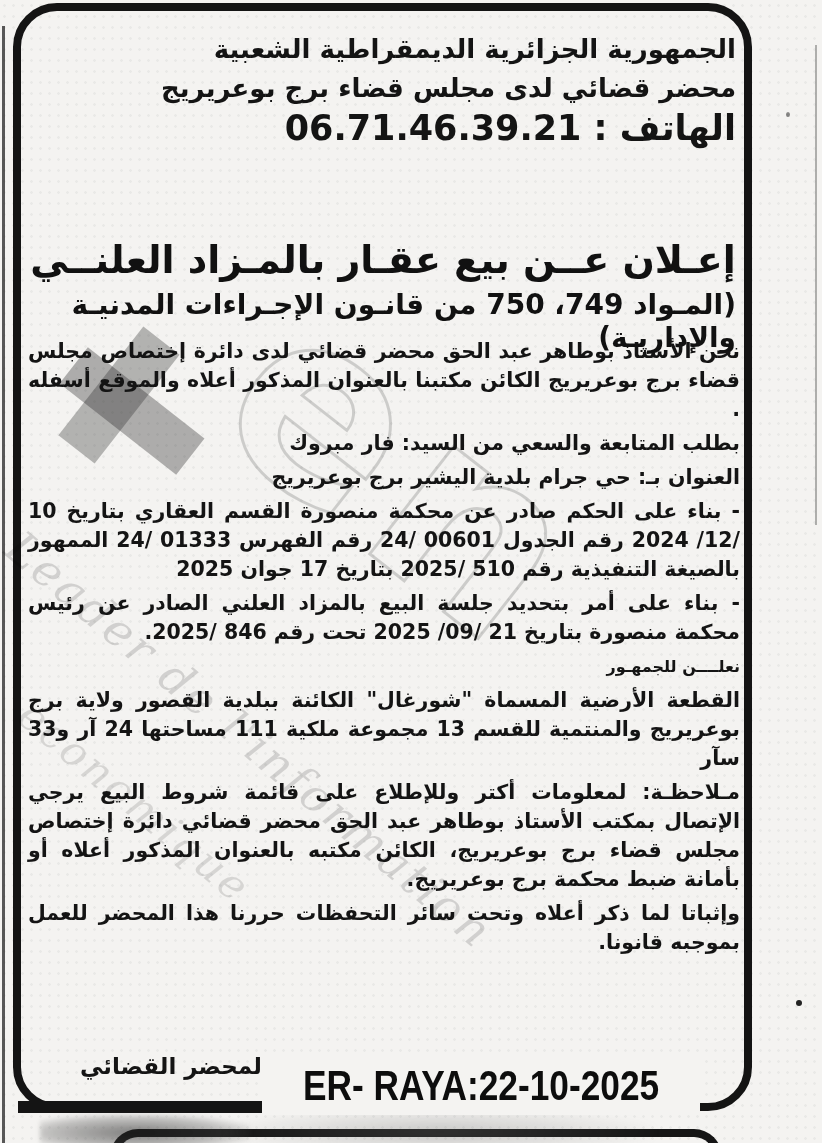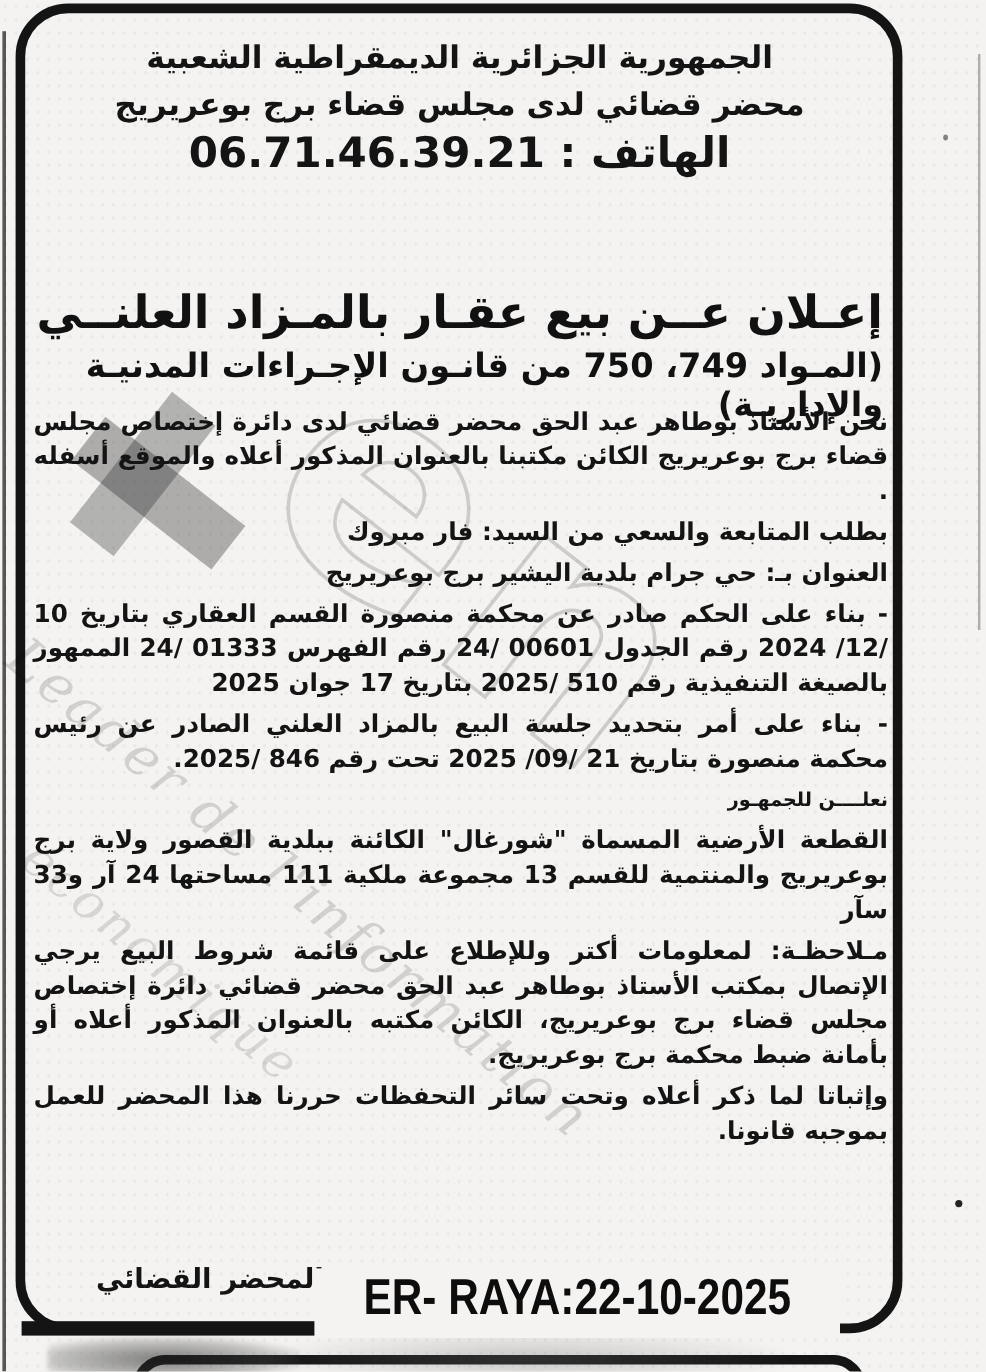--- a/index.html
+++ b/index.html
@@ -69,21 +69,21 @@
     left: 40px; top: 690px;
     font-family: "DejaVu Serif", serif; font-style: italic;
     font-size: 42px; letter-spacing: 3px;
     color: rgba(0,0,0,0.12);
     transform: rotate(40deg); transform-origin: left top;
     white-space: nowrap;
   }
   
   .header-block {
     position: absolute; left: 30px; top: 30px; width: 706px;
-    direction: rtl; text-align: center;
+    direction: rtl; text-align: right;
     font-weight: bold; color: #141414;
     z-index: 2;
   }
   .header-block .hline { font-size: 26px; line-height: 39px; }
   .header-block .phone { font-size: 35px; line-height: 40px; letter-spacing: 0.5px; }
 
   .title {
     position: absolute; left: 30px; top: 238px; width: 706px;
     direction: rtl; text-align: center;
     font-size: 38px; font-weight: bold; color: #111;
@@ -109,21 +109,21 @@
     position: absolute; left: 80px; top: 1053px;
     direction: rtl;
     font-size: 23px; font-weight: bold; color: #141414;
     z-index: 2;
   }
   
   .footer-label {
     position: absolute; left: 262px; top: 1057px;
     width: 438px; height: 58px;
     background: #f4f3f1;
-    display: flex; align-items: flex-start; justify-content: center;
+    display: flex; align-items: center; justify-content: center;
     z-index: 4;
   }
   .footer-label span {
     display: inline-block;
     font-family: "Liberation Sans", sans-serif;
     font-weight: bold; font-size: 42px; color: #0d0d0d;
     transform: scaleX(0.84);
     white-space: nowrap;
   }
   

